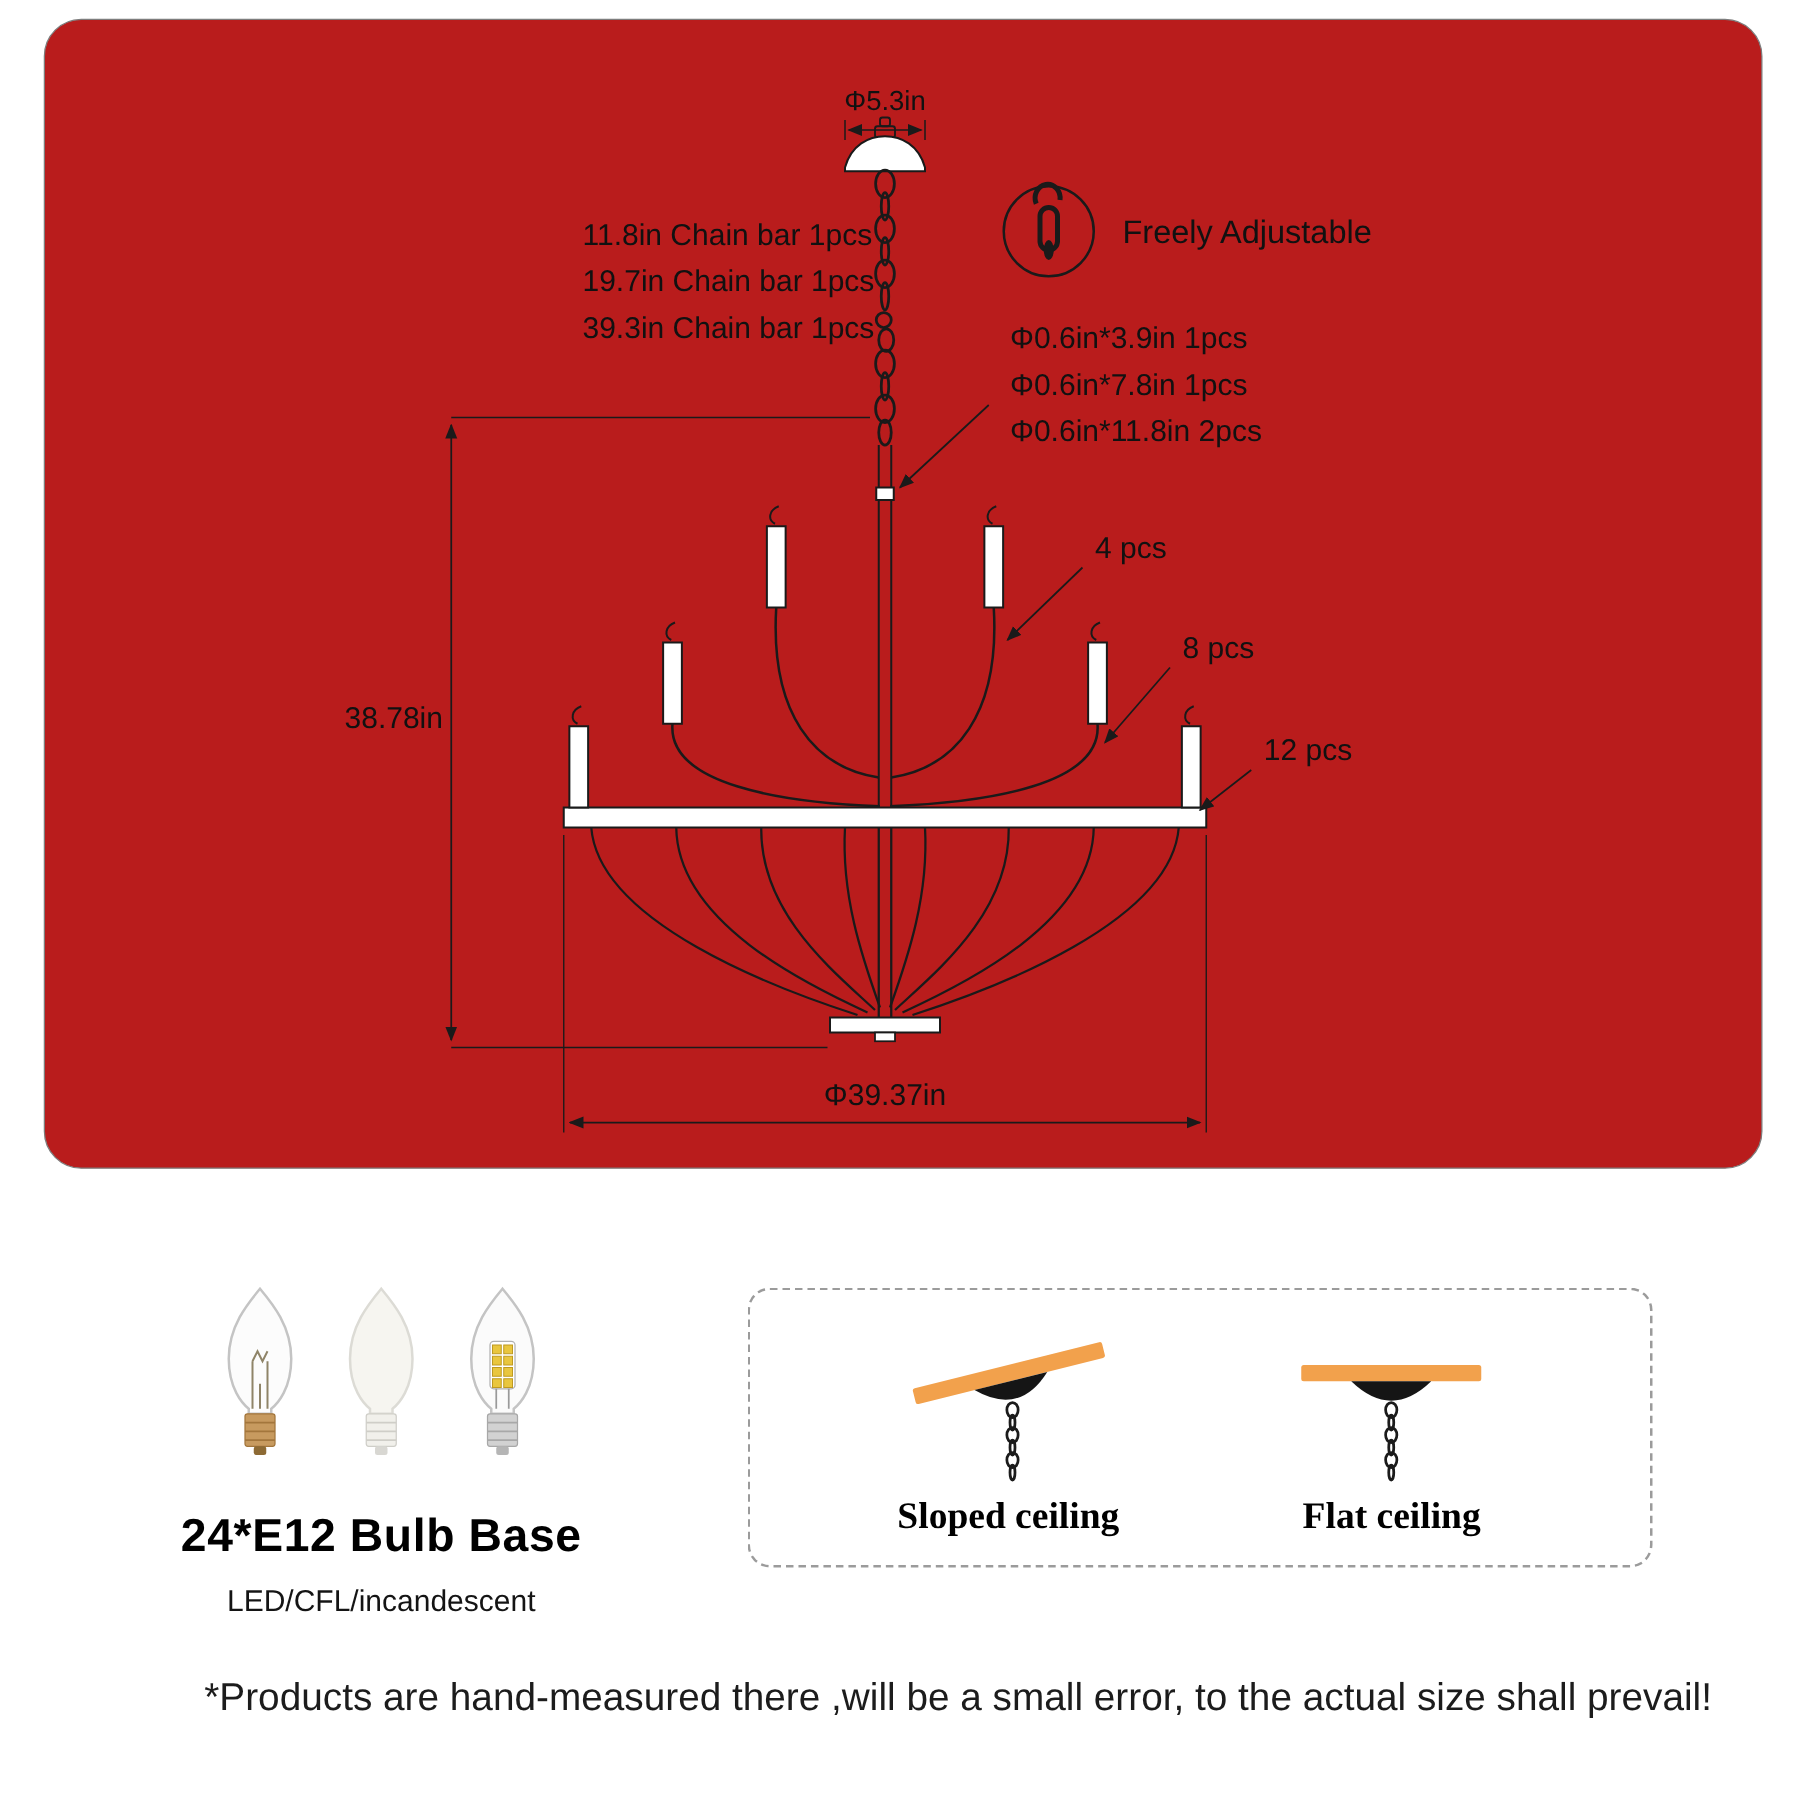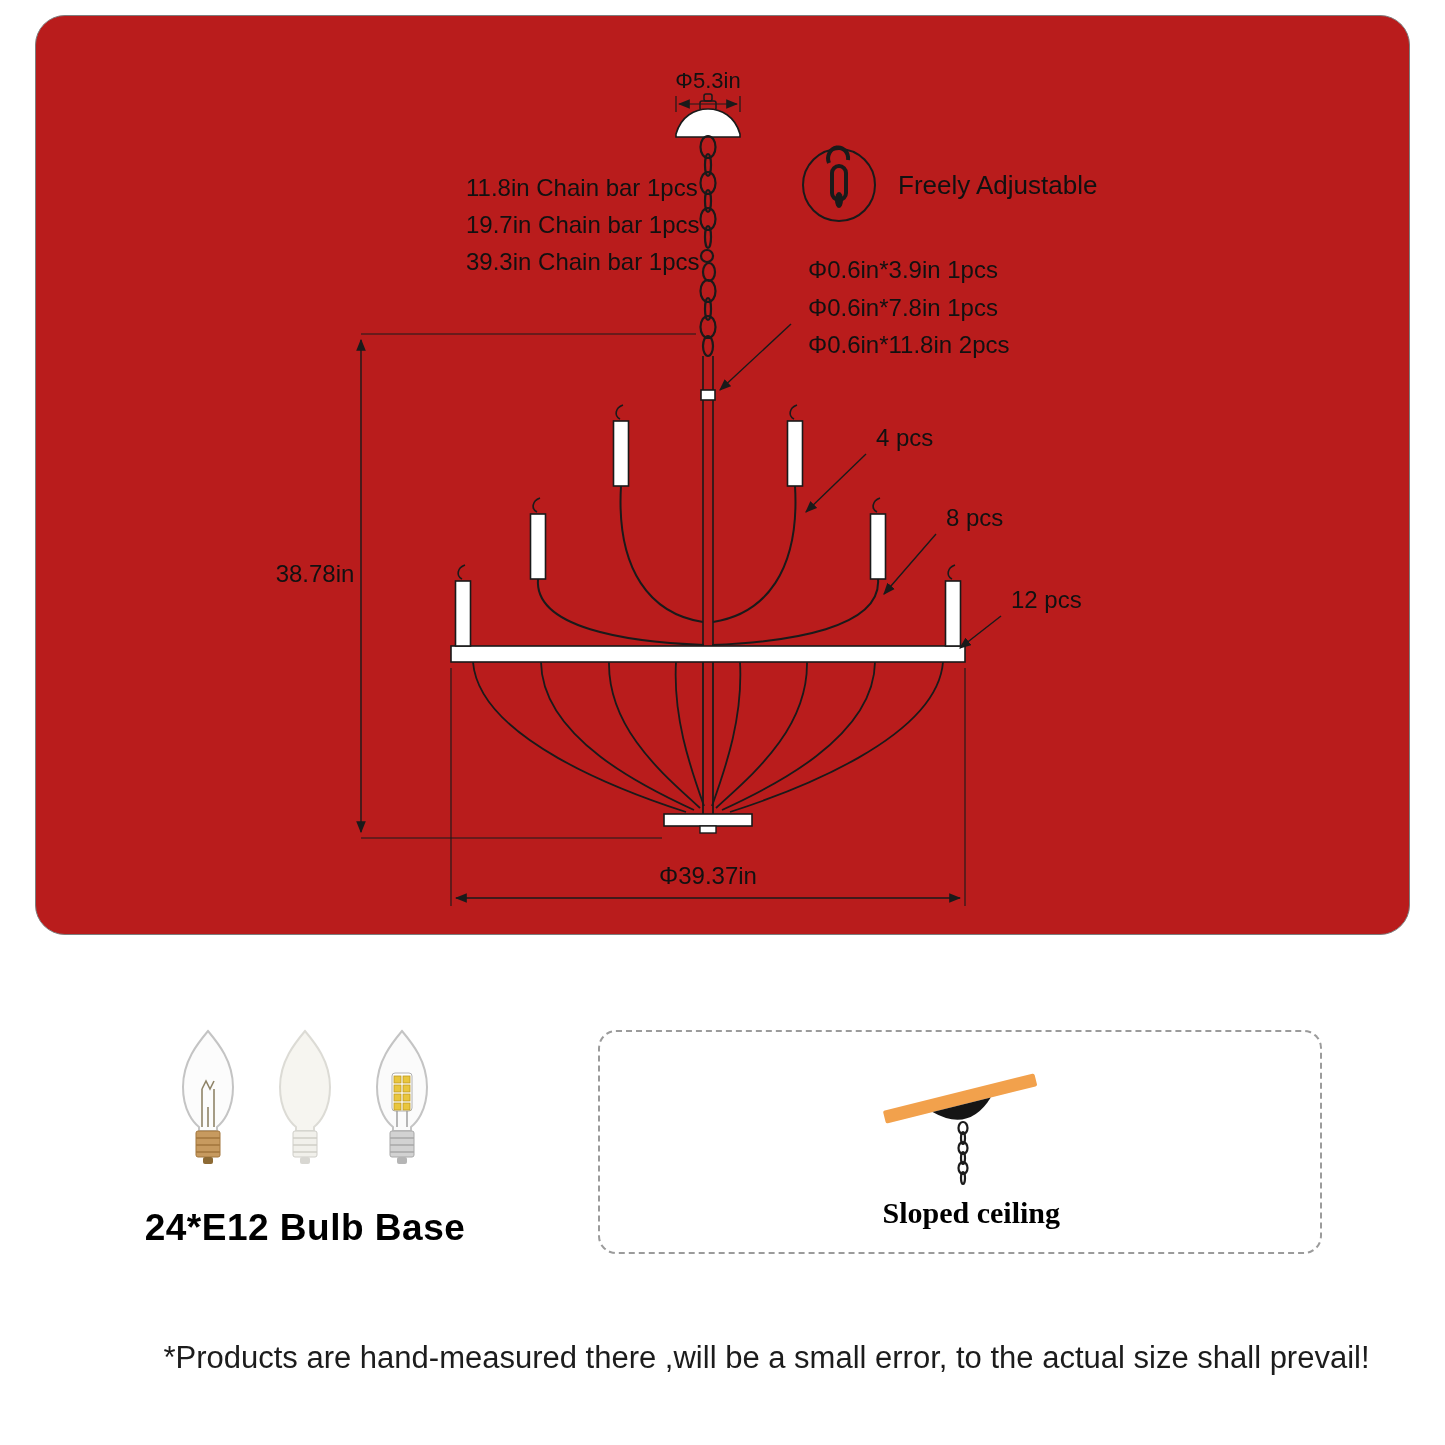--- a/index.html
+++ b/index.html
@@ -20,21 +20,21 @@
 
   .bulb-section{position:absolute;left:105px;top:1013px;width:400px;text-align:center;}
   .bulb-title{font-size:37px;font-weight:bold;color:#000;margin:10px 0 0;letter-spacing:.5px;}
   .bulb-sub{font-size:24px;color:#141414;margin:18px 0 0;}
 
   .ceiling-panel{
     position:absolute;left:598px;top:1030px;width:724px;height:224px;box-sizing:border-box;
     border:2px dashed #9b9b9b;border-radius:18px;
     display:flex;justify-content:space-evenly;align-items:flex-end;padding-bottom:22px;
   }
-  .ceiling-item{display:flex;flex-direction:column;align-items:flex-end;gap:2px;}
+  .ceiling-item{display:flex;flex-direction:column;align-items:center;gap:2px;}
   .ceiling-label{font-family:"Liberation Serif",serif;font-weight:bold;font-size:30px;color:#000;}
 
   .disclaimer{
     position:absolute;left:0;top:1340px;width:100%;text-align:center;
     font-size:31px;color:#1c1c1c;margin-left:44px;
   }
 </style>
 </head>
 <body>
 
@@ -213,20 +213,21 @@
         <rect x="-8" y="80" width="7" height="7"></rect>
           <rect x="1" y="80" width="7" height="7"></rect>
       </g>
       <path d="M-5,88 L-5,104 M5,88 L5,104" stroke="#9a9a9a" stroke-width="1.4"></path>
       <rect x="-12" y="108" width="24" height="26" rx="2" fill="#d2d2d2" stroke="#a8a8a8"></rect>
       <path d="M-12,115 H12 M-12,122 H12 M-12,129 H12" stroke="#a8a8a8" stroke-width="1.4"></path>
       <rect x="-5" y="134" width="10" height="7" rx="2" fill="#b5b5b5"></rect>
     </g>
   </svg>
   <div class="bulb-title">24*E12 Bulb Base</div>
+  <div class="bulb-sub">LED/CFL/incandescent</div>
 </div>
 
 <div class="ceiling-panel">
 
   <div class="ceiling-item">
     <svg width="200" height="122" viewBox="0 0 200 122">
       <g transform="rotate(-14 100 26)">
         <rect x="22" y="20" width="156" height="13" rx="2" fill="#F2A14C"></rect>
         <path d="M70,33 Q100,62 130,33 Z" fill="#151515"></path>
       </g>
@@ -235,17 +236,32 @@
         <ellipse cx="103" cy="66" rx="2" ry="6"></ellipse>
         <ellipse cx="103" cy="76" rx="4.5" ry="6"></ellipse>
         <ellipse cx="103" cy="86" rx="2" ry="6"></ellipse>
         <ellipse cx="103" cy="96" rx="4.5" ry="6"></ellipse>
         <ellipse cx="103" cy="106" rx="2" ry="6"></ellipse>
       </g>
     </svg>
     <div class="ceiling-label">Sloped ceiling</div>
   </div>
 
+  <div class="ceiling-item">
+    <svg width="200" height="122" viewBox="0 0 200 122">
+      <rect x="28" y="20" width="144" height="13" rx="2" fill="#F2A14C"></rect>
+      <path d="M68,33 Q100,64 132,33 Z" fill="#151515"></path>
+      <g fill="none" stroke="#1b1b1b" stroke-width="2.2">
+        <ellipse cx="100" cy="56" rx="4.5" ry="6"></ellipse>
+        <ellipse cx="100" cy="66" rx="2" ry="6"></ellipse>
+        <ellipse cx="100" cy="76" rx="4.5" ry="6"></ellipse>
+        <ellipse cx="100" cy="86" rx="2" ry="6"></ellipse>
+        <ellipse cx="100" cy="96" rx="4.5" ry="6"></ellipse>
+        <ellipse cx="100" cy="106" rx="2" ry="6"></ellipse>
+      </g>
+    </svg>
+    <div class="ceiling-label">Flat ceiling</div>
+  </div>
 
 
 </div>
 
 <div class="disclaimer">*Products are hand-measured there ,will be a small error, to the actual size shall prevail!</div>
 
 </body></html>

